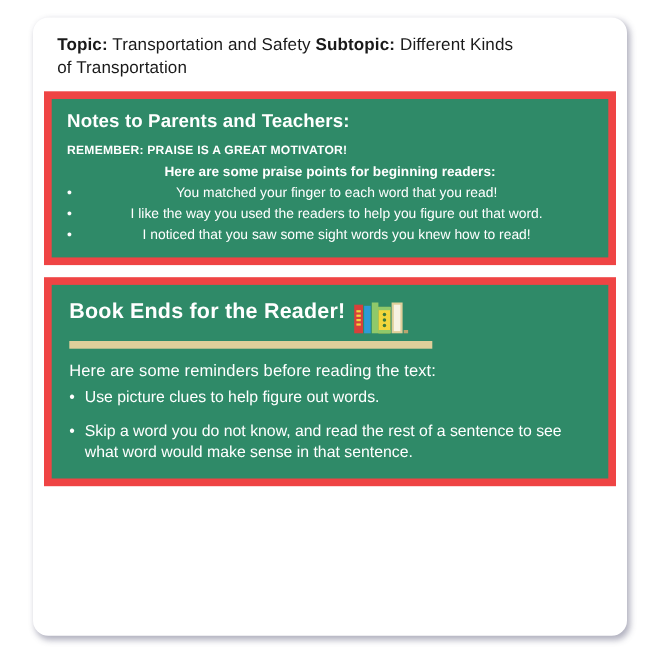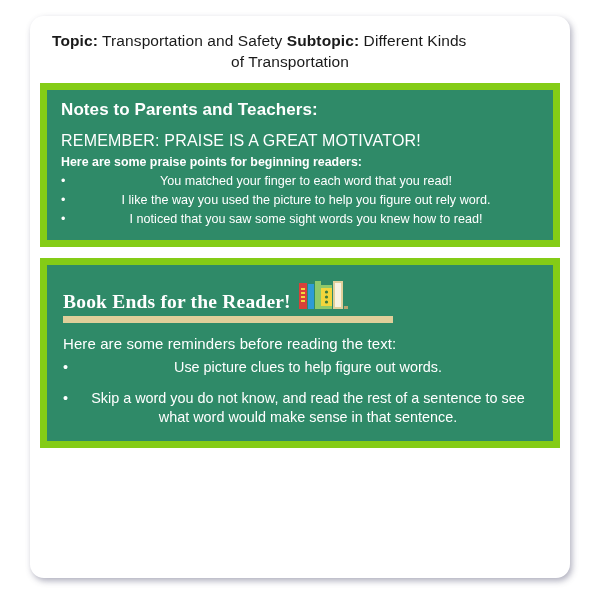--- a/index.html
+++ b/index.html
@@ -42,33 +42,33 @@
     padding: 14px 18px 8px 22px;
     color: #1a1a1a;
     font-size: 15.5px;
     line-height: 1.38;
     letter-spacing: 0.1px;
   }
   .header .hdr-line {
     white-space: nowrap;
   }
   .header .hdr-line.second {
-    text-align: center;
+    text-align: left;
     padding-right: 24px;
   }
   .lbl-bold {
     font-weight: bold;
   }
   .lbl-val {
     font-weight: normal;
   }
 
   
   .panel {
-    background: #84cc16;           
+    background: #ef4444;           
     margin: 0 10px 0 10px;
     padding: 7px;
     box-sizing: border-box;
   }
   .panel-inner {
     background: #2f8a68;           
     padding: 10px 14px 12px 14px;
     box-sizing: border-box;
     color: #ffffff;
   }
@@ -90,31 +90,32 @@
     line-height: 1.2;
     margin: 0 0 2px 0;
     letter-spacing: 0.1px;
   }
   .notes-body {
     font-size: 12.4px;
     line-height: 1.33;
     margin: 0;
   }
   .remember {
-    font-size: 16px;
+    font-size: 11px;
     line-height: 1.2;
     margin: 11px 0 4px 0;
     letter-spacing: 0.2px;
-    font-weight: normal;
+    font-weight: bold;
   }
   .praise-lead {
     font-size: 12.4px;
     font-weight: bold;
     margin: 0 0 2px 0;
     line-height: 1.3;
+    text-align: center;
   }
   .praise-list {
     list-style: none;
     margin: 0;
     padding: 0;
     text-align: center;
   }
   .praise-list li {
     font-size: 12.6px;
     line-height: 1.48;
@@ -124,23 +125,22 @@
   .praise-list li::before {
     content: "\2022";
     position: absolute;
     left: 0;
     top: 0;
   }
 
   
   .be-headrow {
     display: flex;
-    align-items: flex-end;
+    align-items: flex-start;
     gap: 6px;
-    font-family: Liberation Serif, serif;
   }
   .be-title {
     font-size: 19.5px;
     font-weight: bold;
     line-height: 1.1;
     letter-spacing: 0.2px;
     margin: 0;
     white-space: nowrap;
   }
   .books {
@@ -169,21 +169,20 @@
     list-style: none;
     margin: 0;
     padding: 0;
   }
   .be-list li {
     font-size: 14.4px;
     line-height: 1.35;
     position: relative;
     padding-left: 14px;
     margin-bottom: 11px;
-    text-align: center;
   }
   .be-list li:last-child {
     margin-bottom: 0;
   }
   .be-list li::before {
     content: "\2022";
     position: absolute;
     left: 0;
     top: 0;
   }
@@ -206,21 +205,21 @@
       </div>
     </div>
 
     <div class="panel notes">
       <div class="panel-inner">
         <div class="notes-title">Notes to Parents and Teachers:</div>
         <div class="remember">REMEMBER: PRAISE IS A GREAT MOTIVATOR!</div>
         <div class="praise-lead">Here are some praise points for beginning readers:</div>
         <ul class="praise-list">
           <li>You matched your finger to each word that you read!</li>
-          <li>I like the way you used the picture to help you figure out rely word.</li>
+          <li>I like the way you used the readers to help you figure out that word.</li>
           <li>I noticed that you saw some sight words you knew how to read!</li>
         </ul>
       </div>
     </div>
 
     <div class="panel bookends">
       <div class="panel-inner">
 
         <div class="be-headrow">
           <div class="be-title">Book Ends for the Reader!</div>

